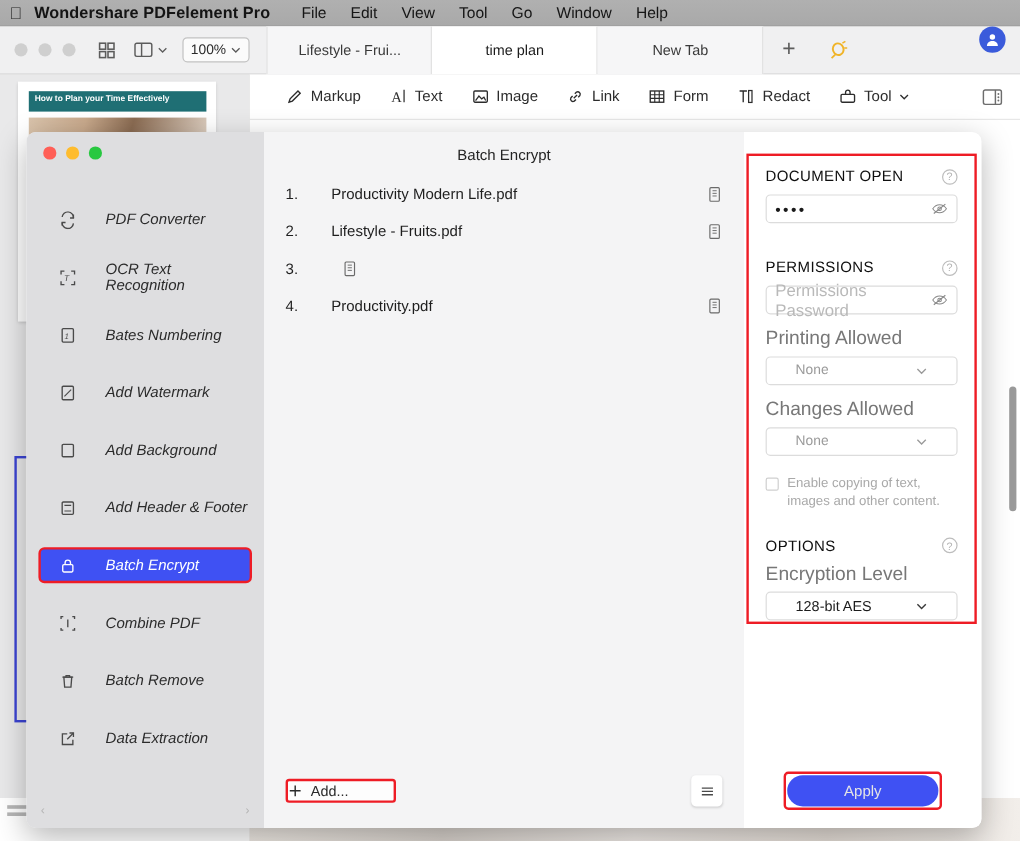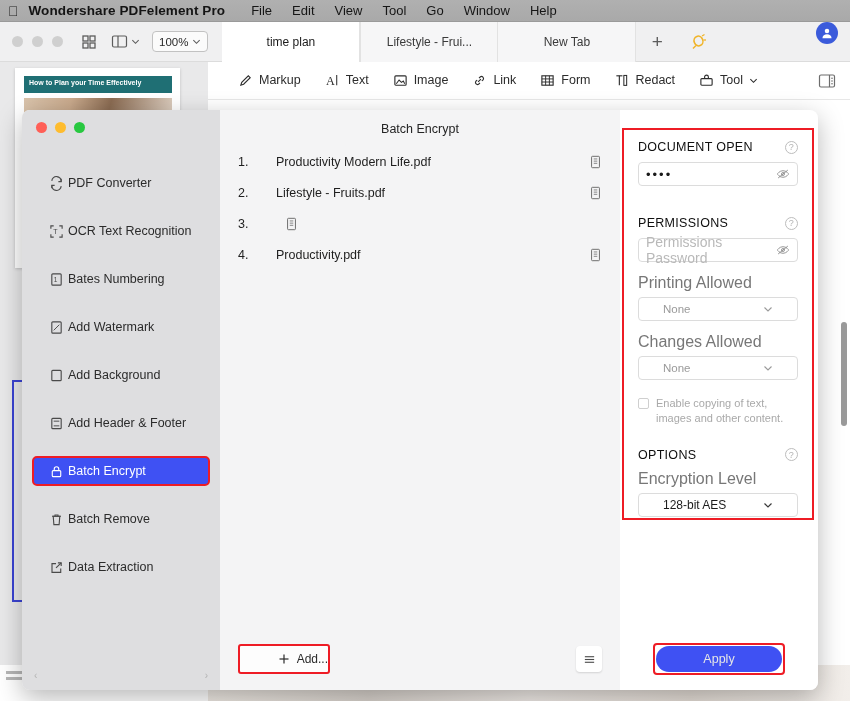--- a/index.html
+++ b/index.html
@@ -137,23 +137,23 @@
   .m-side {
     width: 198px; background: #dedee0; position: relative; flex-shrink: 0;
   }
   .m-traffic { position:absolute; left: 14px; top: 12px; display:flex; gap:8px; }
   .m-tl { width: 11px; height: 11px; border-radius:50%; }
   .m-tl.r { background:#ff5f57; }
   .m-tl.y { background:#febc2e; }
   .m-tl.g { background:#28c840; }
   .m-list { position:absolute; left: 0; top: 58px; width: 198px; }
   .m-item {
-    display:flex; align-items:center; gap: 4px;
+    display:flex; align-items:center; gap: 24px;
     height: 30px; margin: 0 10px 18px 10px; padding-left: 16px;
-    font-size: 12.5px; color:#2b2b2b; border-radius: 5px;
+    font-size: 12.5px; color:#2b2b2b; border-radius: 5px; font-style: italic;
   }
   .m-item .ico { width: 16px; height: 16px; display:flex; align-items:center; justify-content:center; flex-shrink:0; }
   .m-item.selected {
     background: #3f51f3; color:#fff; border: 2px solid #ee1c25;
     padding-left: 14px;
   }
   .m-side-foot { position:absolute; left:0; bottom:0; width: 198px; height: 26px; }
   .m-side-foot .dot { position:absolute; color:#b3b3b3; font-size: 10px; }
 
   
@@ -165,22 +165,22 @@
   }
   .m-file .num { width: 38px; color:#1f1f1f; }
   .m-file .nm { flex:1; }
   .m-file .fi { width: 22px; display:flex; justify-content:flex-end; color:#5a5a5a; }
   .m-center-foot {
     position:absolute; left:0; bottom:0; width: 100%; height: 62px;
     display:flex; align-items:center; padding: 0 18px;
   }
   .add-btn {
     border: 2px solid #ee1c25; background:#fdfdfd;
-    height: 30px; width: 92px; border-radius: 3px;
-    display:flex; align-items:center; justify-content:flex-end; gap: 7px;
+    height: 20px; width: 92px; border-radius: 3px;
+    display:flex; align-items:center; justify-content:flex-start; gap: 7px;
     font-size: 12px; color:#2b2b2b;
   }
   .ham-btn {
     margin-left:auto; width: 26px; height: 26px; background:#fff;
     border-radius: 4px; box-shadow: 0 1px 2px rgba(0,0,0,.14);
     display:flex; align-items:center; justify-content:center;
   }
 
   
   .m-right { width: 198px; background:#fff; position:relative; flex-shrink:0; }
@@ -267,25 +267,25 @@
     </span>
 
     <div class="zoombox">
       <span>100%</span>
       <svg width="9" height="9" viewBox="0 0 10 10">
         <polyline points="1.5,3.5 5,7 8.5,3.5" fill="none" stroke="#5c5c5c" stroke-width="1.2"></polyline>
       </svg>
     </div>
 
     <div class="tabs">
+      <div class="tab first">
+        <span>Lifestyle - Frui...</span>
+      </div>
       <div class="tab active">
         <span>time plan</span>
-      </div>
-      <div class="tab first">
-        <span>Lifestyle - Frui...</span>
       </div>
       <div class="tab">
         <span>New Tab</span>
       </div>
       <div class="plus-tab">+</div>
       <div class="bulb">
         <svg width="20" height="20" viewBox="0 0 20 20">
           <ellipse cx="10.5" cy="9" rx="4.4" ry="4.9" fill="none" stroke="#f0b429" stroke-width="1.6" transform="rotate(-20 10.5 9)"></ellipse>
           <line x1="8" y1="13.5" x2="5" y2="16.5" stroke="#f0b429" stroke-width="1.5"></line>
           <line x1="14" y1="4" x2="16.5" y2="2.5" stroke="#f0b429" stroke-width="1.3"></line>
@@ -483,20 +483,32 @@
         <div class="m-item selected">
           <span class="ico">
             <svg width="15" height="15" viewBox="0 0 16 16">
               <rect x="3.5" y="7" width="9" height="6.5" rx="1" fill="none" stroke="#ffffff" stroke-width="1.2"></rect>
               <path d="M5.6 7V5.3a2.4 2.4 0 014.8 0V7" fill="none" stroke="#ffffff" stroke-width="1.2"></path>
             </svg>
           </span>
           <span>Batch Encrypt</span>
         </div>
 
+        <div class="m-item">
+          <span class="ico">
+            <svg width="15" height="15" viewBox="0 0 16 16">
+              <polyline points="2,4 2,2 4,2" fill="none" stroke="#4a4a4a" stroke-width="1.2"></polyline>
+              <polyline points="12,2 14,2 14,4" fill="none" stroke="#4a4a4a" stroke-width="1.2"></polyline>
+              <polyline points="14,12 14,14 12,14" fill="none" stroke="#4a4a4a" stroke-width="1.2"></polyline>
+              <polyline points="4,14 2,14 2,12" fill="none" stroke="#4a4a4a" stroke-width="1.2"></polyline>
+              <line x1="8" y1="4.5" x2="8" y2="11.5" stroke="#4a4a4a" stroke-width="1.2"></line>
+            </svg>
+          </span>
+          <span>Combine PDF</span>
+        </div>
 
         <div class="m-item">
           <span class="ico">
             <svg width="15" height="15" viewBox="0 0 16 16">
               <path d="M4.5 4.5h7l-.7 9h-5.6z" fill="none" stroke="#4a4a4a" stroke-width="1.2"></path>
               <line x1="3.2" y1="4.5" x2="12.8" y2="4.5" stroke="#4a4a4a" stroke-width="1.2"></line>
               <path d="M6.4 4.5V3.2h3.2v1.3" fill="none" stroke="#4a4a4a" stroke-width="1.1"></path>
             </svg>
           </span>
           <span>Batch Remove</span>

